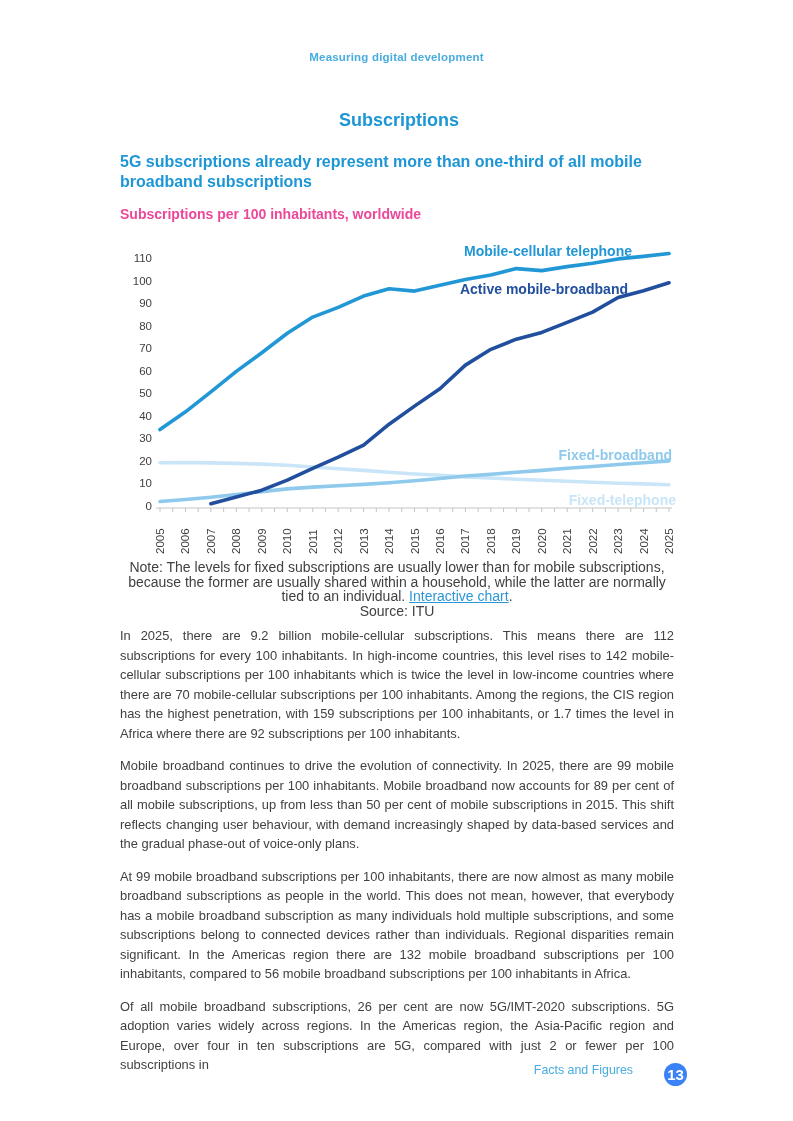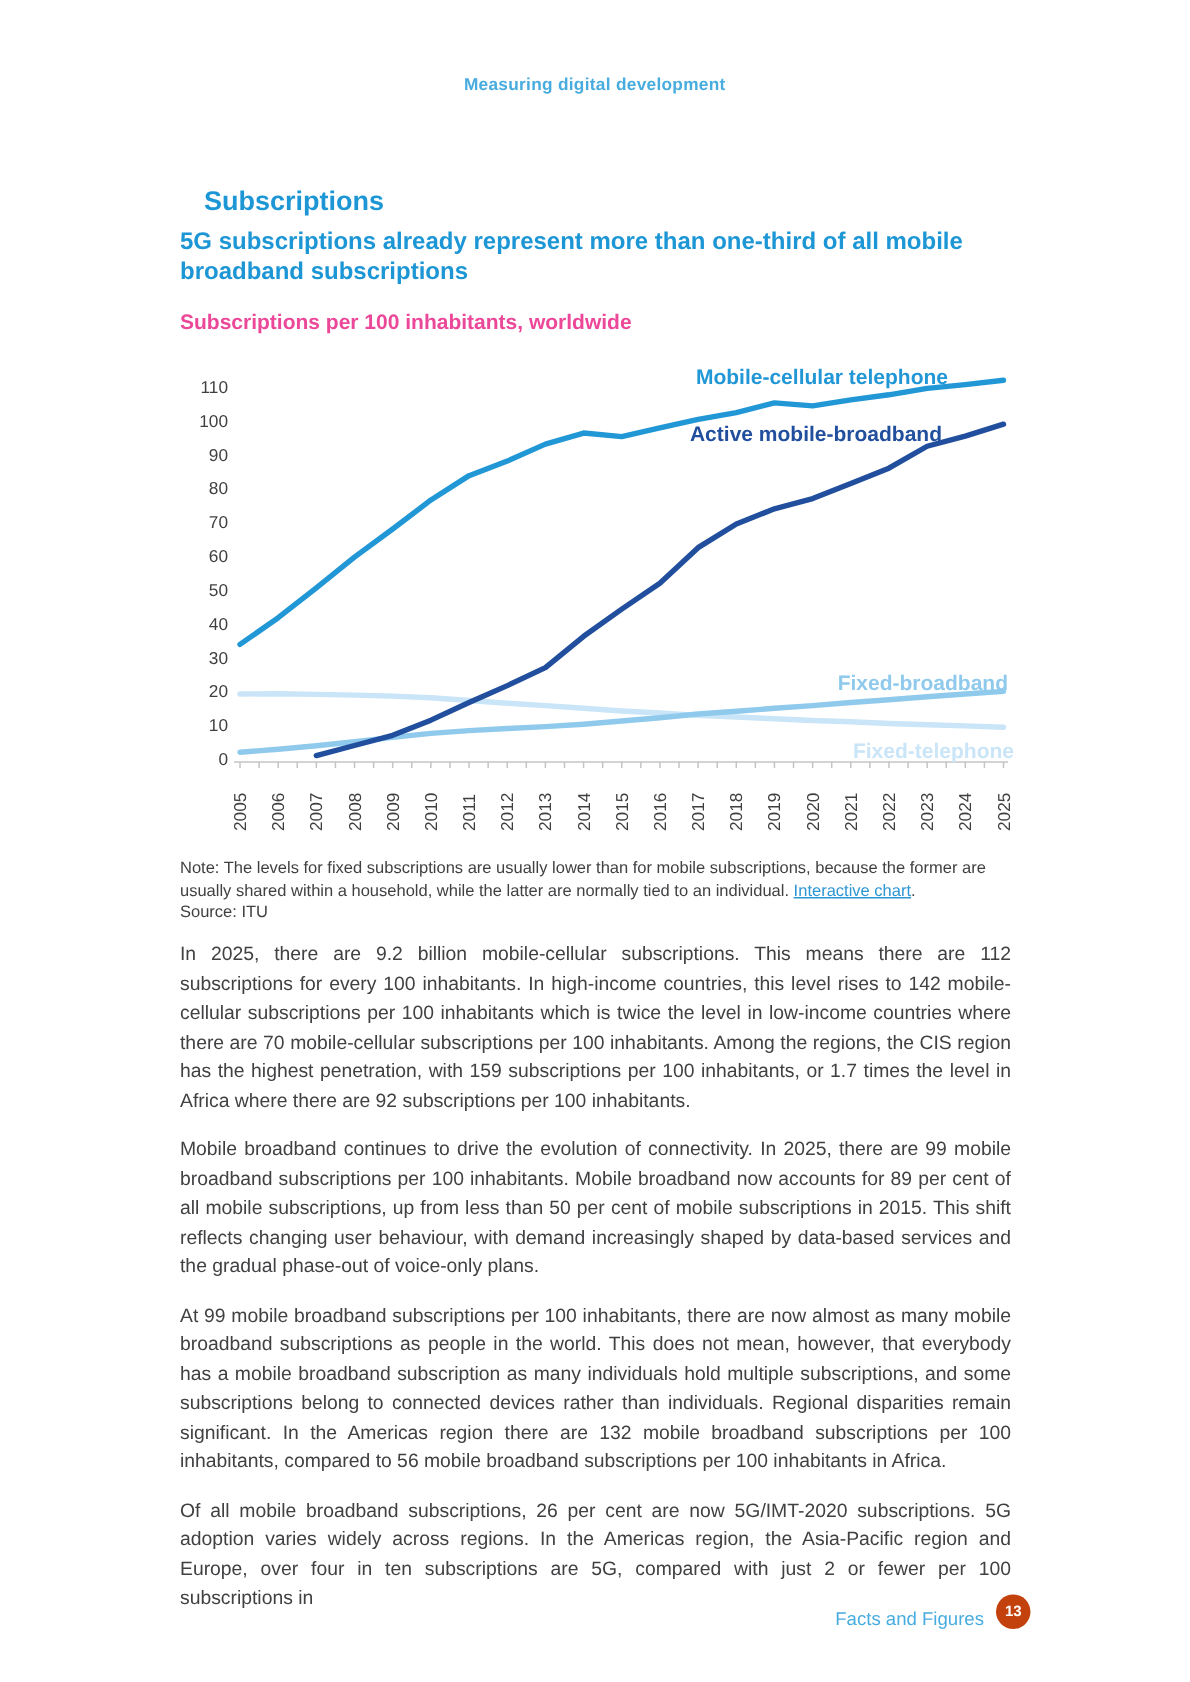--- a/index.html
+++ b/index.html
@@ -21,51 +21,51 @@
   .subtitle{
     position:absolute;top:152px;left:120px;width:554px;
     font-size:16px;font-weight:bold;color:#1D96D5;line-height:19.5px;
   }
   .chart-title{
     position:absolute;top:206px;left:120px;width:554px;
     font-size:14px;font-weight:bold;color:#ec4899;
   }
   .chart-wrap{position:absolute;top:238px;left:120px;width:560px;height:320px;}
   .note{
-    position:absolute;top:572px;left:120px;width:554px;
-    font-size:11px;line-height:14.6px;color:#414043;
+    position:absolute;top:560px;left:120px;width:554px;
+    font-size:14px;line-height:14.6px;color:#414043;text-align:center;
   }
   .note a{color:#2D96D4;text-decoration:underline;cursor:pointer;}
   .note .source{display:block;}
   .paragraphs{
     position:absolute;top:613px;left:120px;width:554px;
     font-size:12.9px;line-height:19.5px;color:#414043;text-align:justify;
   }
   .paragraphs p{margin:13px 0 12px 0;}
   .page-footer{
     position:absolute;top:1063px;right:106px;
-    display:flex;align-items:flex-end;gap:8px;
+    display:flex;align-items:flex-start;gap:31px;
   }
   .footer-label{font-size:12.4px;color:#48ACDF;}
   .page-badge{
     width:23px;height:23px;border-radius:50%;
-    background:#c2410c;color:#ffffff;
-    font-size:10px;font-weight:bold;
+    background:#3b82f6;color:#ffffff;
+    font-size:15px;font-weight:bold;
     display:flex;align-items:center;justify-content:center;
   }
   svg text{font-family:"Liberation Sans","DejaVu Sans",sans-serif;}
 </style>
 </head>
 <body>
 
 <div class="page">
 
   <div class="running-header">Measuring digital development</div>
 
-  <h1 class="section-title" style="margin:16px;">Subscriptions</h1>
+  <h1 class="section-title" style="margin:2px;text-align:center;">Subscriptions</h1>
 
   <div class="subtitle">5G subscriptions already represent more than one-third of all mobile broadband subscriptions</div>
 
   <div class="chart-title">Subscriptions per 100 inhabitants, worldwide</div>
 
   <div class="chart-wrap">
     <svg id="chart-svg" width="560" height="320" viewBox="0 0 560 320">
         <line x1="36" y1="270" x2="552" y2="270" stroke="#C4C4C4" stroke-width="1"></line>
         <line x1="40" y1="270" x2="40" y2="274" stroke="#C4C4C4" stroke-width="1"></line>
         <line x1="52.725" y1="270" x2="52.725" y2="274" stroke="#C4C4C4" stroke-width="1"></line>

